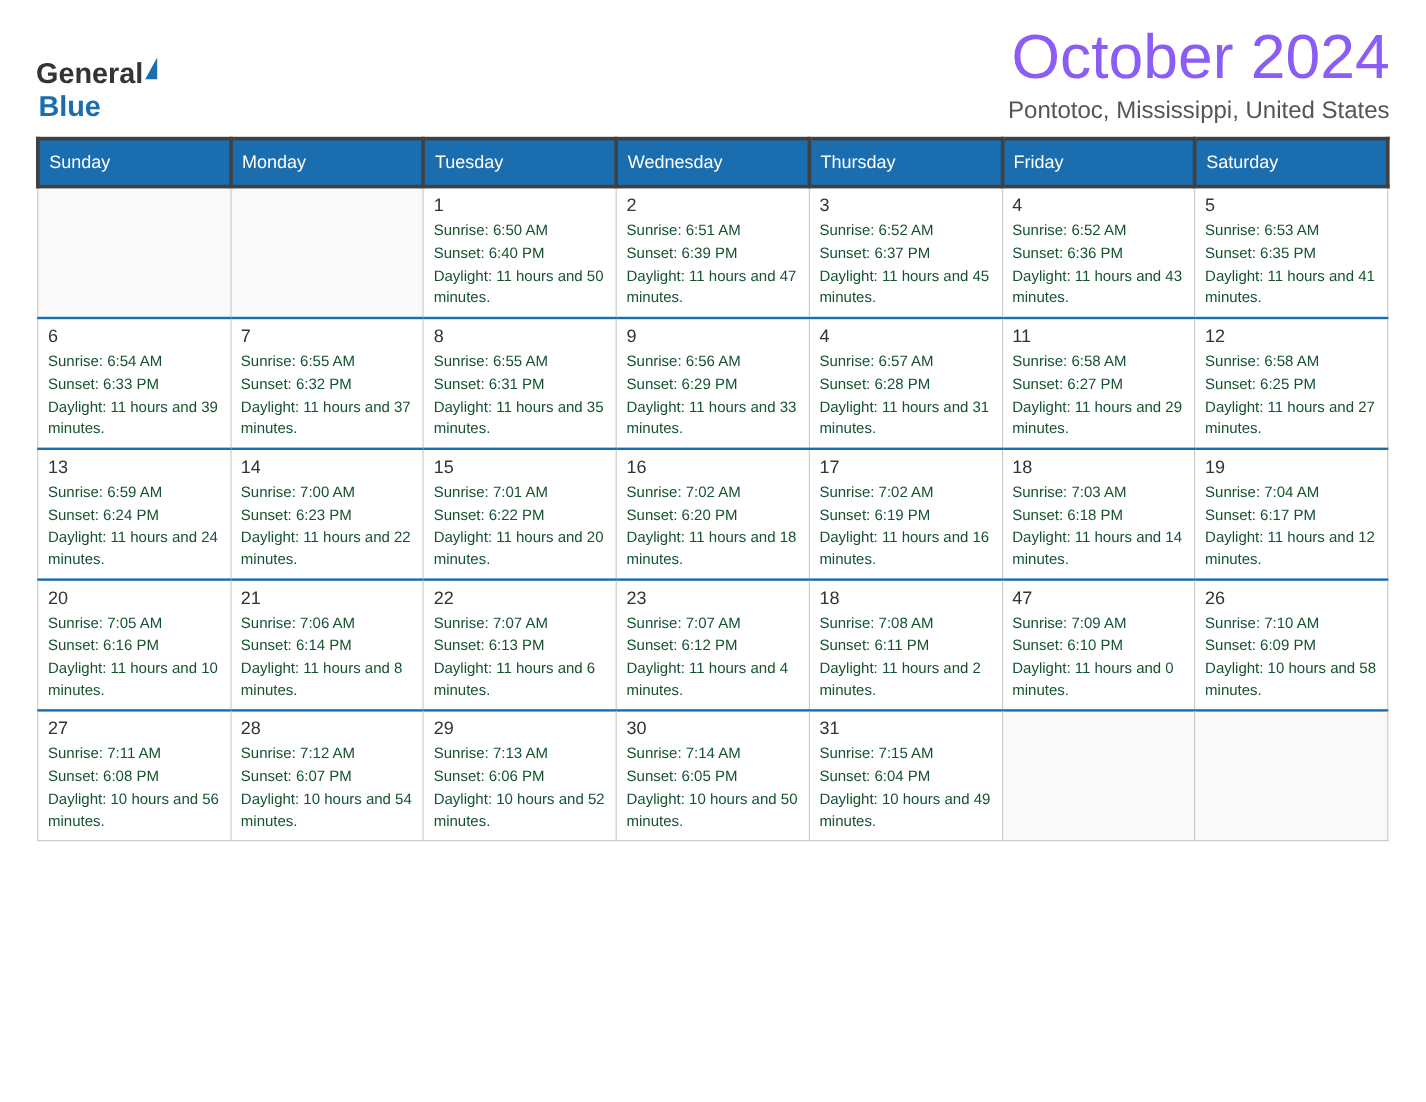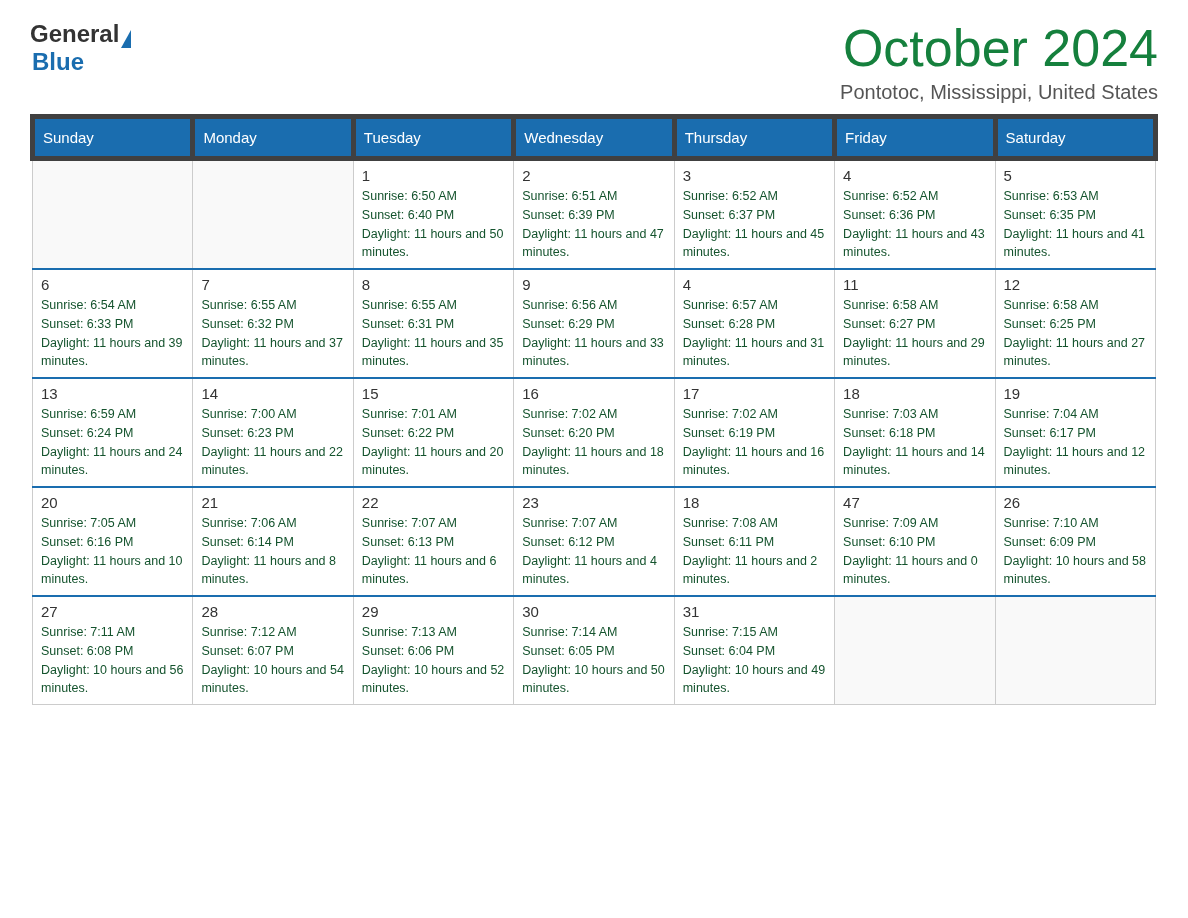--- a/index.html
+++ b/index.html
@@ -29,42 +29,42 @@
       border-bottom: 18px solid #1a6daf;
       display: inline-block;
       margin: 0 2px;
     }
     .title-area {
       text-align: right;
     }
     .month-title {
       font-size: 52px;
       font-weight: normal;
-      color: #15803d;
+      color: #8b5cf6;
       line-height: 1.1;
     }
     .location-title {
       font-size: 20px;
       color: #555;
       margin-top: 4px;
       text-align: center;
     }
     .calendar-table {
       width: 100%;
       border-collapse: collapse;
       margin-top: 10px;
     }
     .calendar-table th {
       background-color: #1a6daf;
       color: #fff;
       padding: 10px 8px;
       font-size: 15px;
       font-weight: normal;
       text-align: left;
-      border: 5px solid #404040;
+      border: 3px solid #404040;
     }
     .calendar-table td {
       vertical-align: top;
       padding: 6px 8px;
       border: 1px solid #ccc;
       font-size: 13px;
       min-height: 90px;
       width: 14.28%;
     }
     .day-number {
@@ -86,24 +86,25 @@
     .logo-wrapper {
       display: flex;
       align-items: center;
     }
     .logo-text-part {
       display: flex;
       flex-direction: column;
     }
     .logo-top {
       display: flex;
-      align-items: flex-end;
+      align-items: flex-start;
       font-size: 24px;
       font-weight: bold;
       color: #333;
+      margin-top: 28px;
     }
     .logo-bottom {
       color: #1a6daf;
       font-size: 24px;
       font-weight: bold;
       margin-left: 2px;
     }
   </style>
 </head>
 <body>

